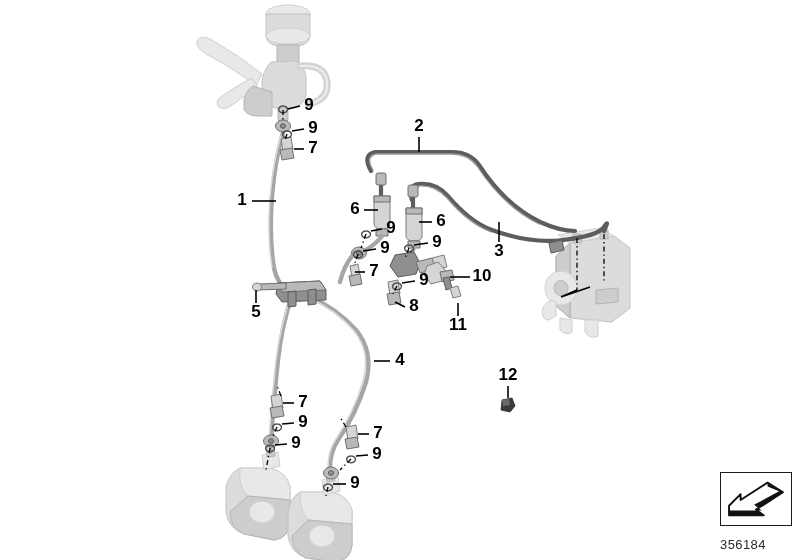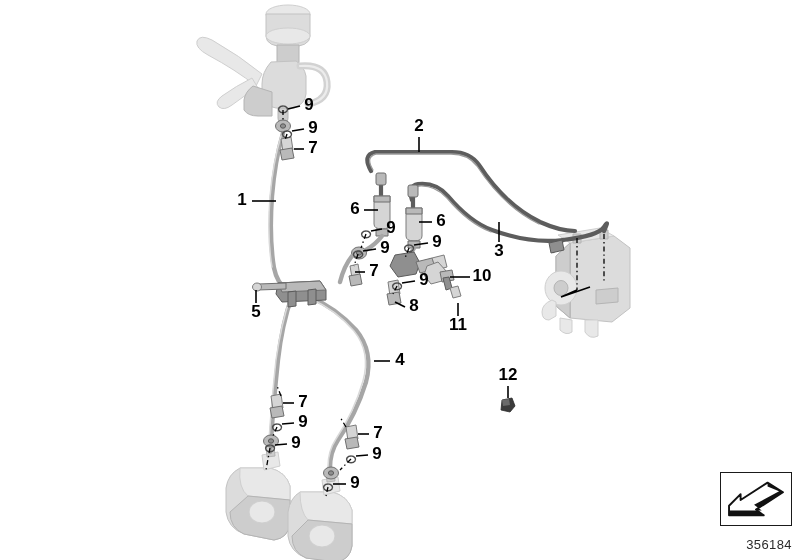--- a/index.html
+++ b/index.html
@@ -31,21 +31,21 @@
   .metal-dk{fill:#8f8f8f;stroke:#5a5a5a;stroke-width:1;}
   .blk{fill:#3b3b3b;stroke:#2a2a2a;stroke-width:0.8;}
   #corner-logo{
     position:absolute;right:8px;bottom:34px;
     width:72px;height:54px;border:1.6px solid #1a1a1a;background:#ffffff;
     box-sizing:border-box;
   }
   #corner-logo svg{display:block;width:100%;height:100%;}
   #part-number{
     position:absolute;right:8px;bottom:8px;width:72px;
-    text-align:right;font-size:13px;color:#2b2b2b;letter-spacing:0.4px;
+    text-align:left;font-size:13px;color:#2b2b2b;letter-spacing:0.4px;
     font-family:"Liberation Sans", sans-serif;
   }
 </style>
 </head>
 <body>
 
 <div id="diagram-root">
 
   <svg id="scene" viewBox="0 0 800 560">
 

